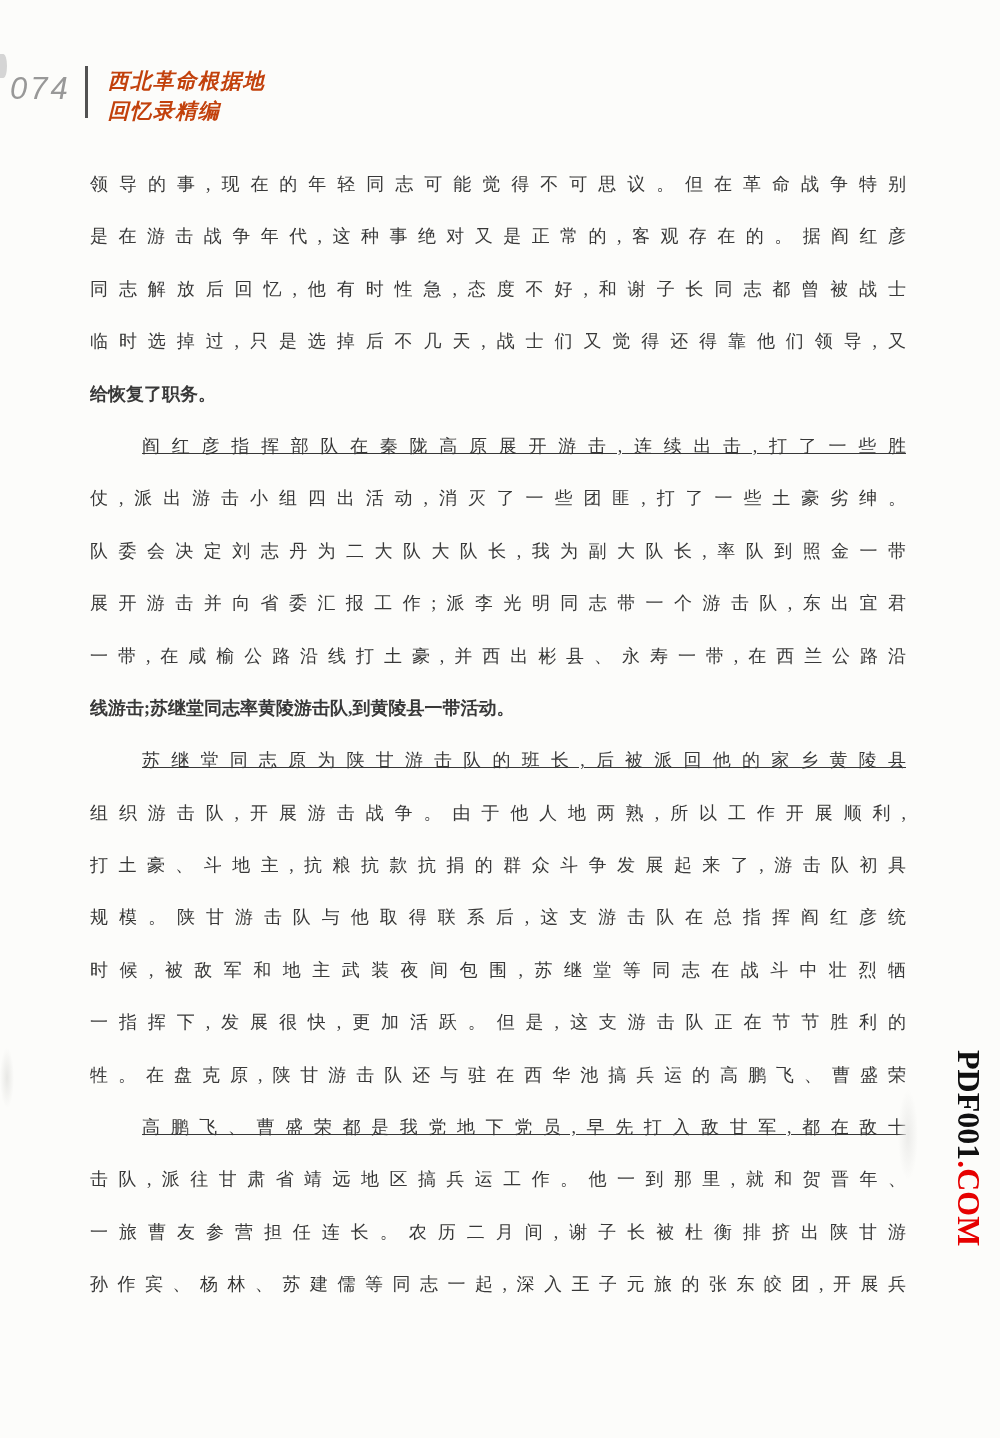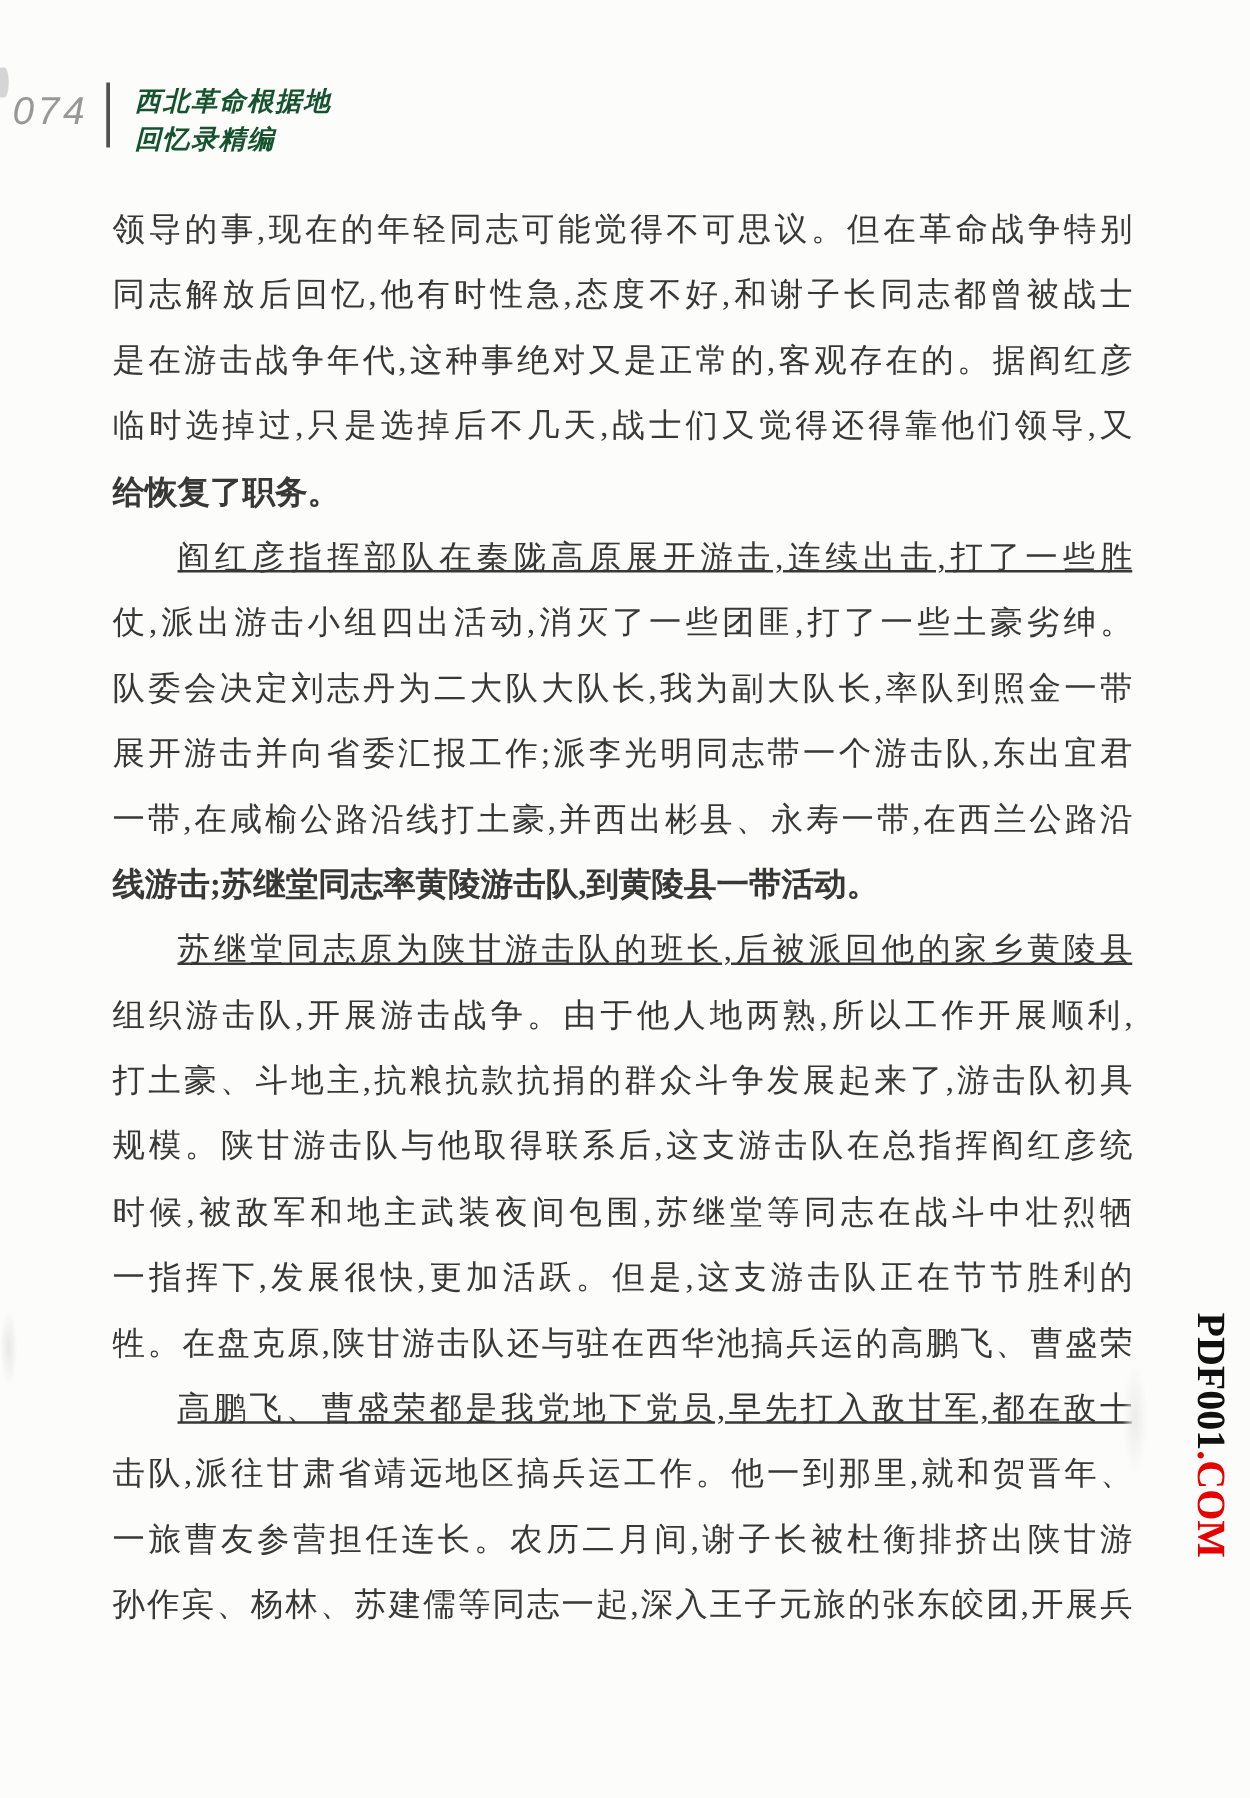--- a/index.html
+++ b/index.html
@@ -19,29 +19,29 @@
   .page-num {
     font-family: "Liberation Sans", "DejaVu Sans", sans-serif;
     font-size: 31px; color: #989898; letter-spacing: 3px;
     line-height: 1; margin-top: 9px;
   }
   .header-divider {
     width: 3px; height: 52px; background: #525252;
     margin: 2px 20px 0 14px;
   }
   .book-title {
-    font-size: 21px; font-weight: bold; color: #14532d;
+    font-size: 21px; font-weight: bold; color: #c2410c;
     letter-spacing: 1.5px; line-height: 30px; margin-top: 2px;
     font-family: "Liberation Serif", "DejaVu Serif", serif;
   }
 
   
   .body-text {
     position: absolute; top: 158px; left: 90px; width: 816px;
-    font-size: 26px; color: #383838;
+    font-size: 18px; color: #383838;
   }
   .line {
     height: 52.4px; line-height: 52.4px;
     text-align: justify; text-align-last: justify;
     text-justify: inter-character;
     overflow: hidden;
   }
   .line.indent { padding-left: 52px; text-decoration: underline; }
   .line.pend { text-align-last: left; font-weight: bold; }
 
@@ -77,22 +77,22 @@
   <div class="page-num">074</div>
   <div class="header-divider"></div>
   <div class="book-title">
     <div>西北革命根据地</div>
     <div>回忆录精编</div>
   </div>
 </div>
 
 <div class="body-text">
   <div class="line">领导的事,现在的年轻同志可能觉得不可思议。但在革命战争特别</div>
+  <div class="line">是在游击战争年代,这种事绝对又是正常的,客观存在的。据阎红彦</div>
   <div class="line">同志解放后回忆,他有时性急,态度不好,和谢子长同志都曾被战士</div>
-  <div class="line">是在游击战争年代,这种事绝对又是正常的,客观存在的。据阎红彦</div>
   <div class="line">临时选掉过,只是选掉后不几天,战士们又觉得还得靠他们领导,又</div>
   <div class="line pend">给恢复了职务。</div>
   <div class="line indent">阎红彦指挥部队在秦陇高原展开游击,连续出击,打了一些胜</div>
   <div class="line">仗,派出游击小组四出活动,消灭了一些团匪,打了一些土豪劣绅。</div>
   <div class="line">队委会决定刘志丹为二大队大队长,我为副大队长,率队到照金一带</div>
   <div class="line">展开游击并向省委汇报工作;派李光明同志带一个游击队,东出宜君</div>
   <div class="line">一带,在咸榆公路沿线打土豪,并西出彬县、永寿一带,在西兰公路沿</div>
   <div class="line pend">线游击;苏继堂同志率黄陵游击队,到黄陵县一带活动。</div>
   <div class="line indent">苏继堂同志原为陕甘游击队的班长,后被派回他的家乡黄陵县</div>
   <div class="line">组织游击队,开展游击战争。由于他人地两熟,所以工作开展顺利,</div>

